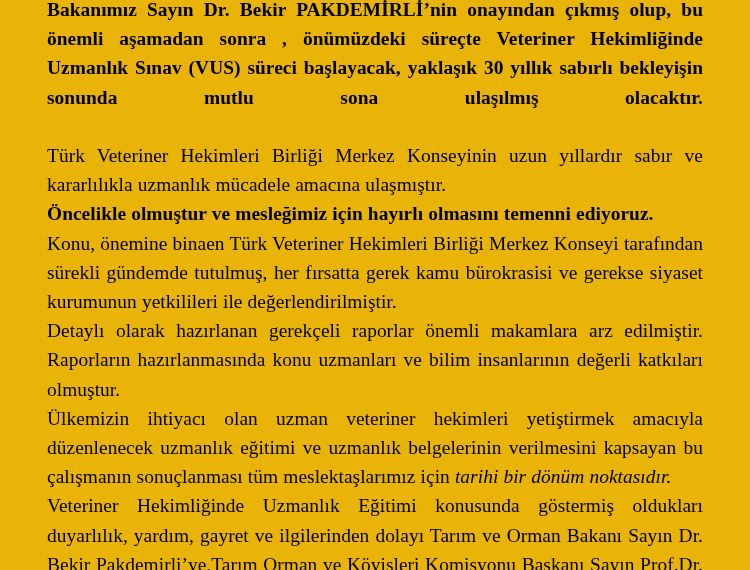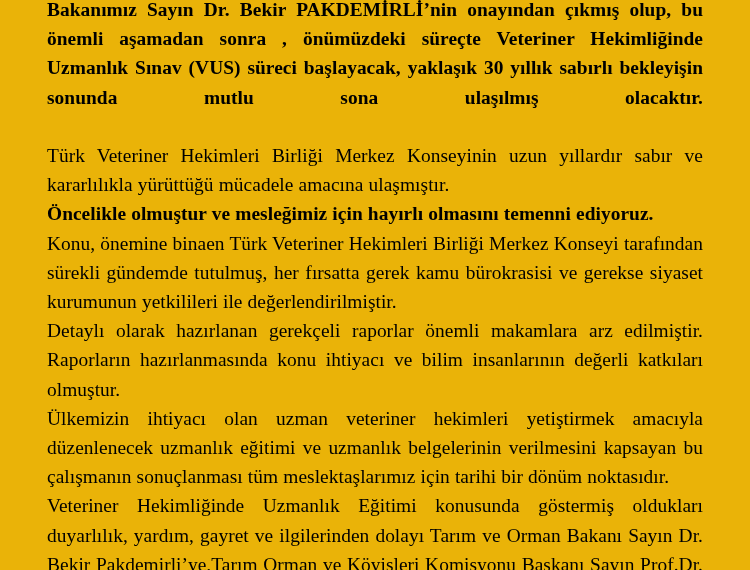--- a/index.html
+++ b/index.html
@@ -35,46 +35,47 @@
     font-size: 19.4px;
     line-height: 29.2px;
     letter-spacing: 0.05px;
     word-spacing: 0.2px;
     -webkit-font-smoothing: antialiased;
   }
   p.bold {
     font-weight: bold;
   }
   span.italic {
+    font-style: italic;
   }
   
   p.para:after {
     content: "";
     display: inline-block;
     width: 100%;
   }
   p.noafter:after {
     content: none;
     display: none;
   }
 </style>
 </head>
 <body>
 
 <div id="page">
   <div id="text-column">
 
     <p class="para bold">Bakanımız Sayın Dr. Bekir PAKDEMİRLİ’nin onayından çıkmış olup, bu önemli aşamadan sonra , önümüzdeki süreçte Veteriner Hekimliğinde Uzmanlık Sınav (VUS) süreci başlayacak, yaklaşık 30 yıllık sabırlı bekleyişin sonunda  mutlu sona ulaşılmış olacaktır.</p>
 
-    <p class="para noafter">Türk Veteriner Hekimleri Birliği Merkez Konseyinin  uzun yıllardır sabır ve kararlılıkla  yürüttüğü mücadele amacına ulaşmıştır.</p>
+    <p class="para noafter">Türk Veteriner Hekimleri Birliği Merkez Konseyinin  uzun yıllardır sabır ve kararlılıkla  uzmanlık mücadele amacına ulaşmıştır.</p>
 
     <p class="para bold noafter">Öncelikle olmuştur ve mesleğimiz için hayırlı olmasını temenni ediyoruz.</p>
 
     <p class="para noafter">Konu, önemine binaen Türk Veteriner Hekimleri Birliği Merkez Konseyi tarafından sürekli gündemde tutulmuş, her fırsatta gerek kamu bürokrasisi ve gerekse siyaset kurumunun yetkilileri ile değerlendirilmiştir.</p>
 
-    <p class="para noafter">Detaylı olarak hazırlanan gerekçeli raporlar önemli makamlara arz edilmiştir. Raporların hazırlanmasında konu ihtiyacı ve bilim insanlarının değerli katkıları olmuştur.</p>
+    <p class="para noafter">Detaylı olarak hazırlanan gerekçeli raporlar önemli makamlara arz edilmiştir. Raporların hazırlanmasında konu uzmanları ve bilim insanlarının değerli katkıları olmuştur.</p>
 
     <p class="para noafter"><span>Ülkemizin ihtiyacı olan uzman veteriner hekimleri yetiştirmek amacıyla düzenlenecek uzmanlık eğitimi ve uzmanlık belgelerinin verilmesini kapsayan bu çalışmanın sonuçlanması tüm meslektaşlarımız için </span><span class="italic">tarihi bir dönüm noktasıdır.</span></p>
 
     <p class="para noafter">Veteriner Hekimliğinde Uzmanlık Eğitimi konusunda göstermiş oldukları duyarlılık, yardım, gayret ve ilgilerinden dolayı Tarım ve Orman Bakanı Sayın Dr. Bekir Pakdemirli’ye,Tarım Orman ve Köyişleri Komisyonu Başkanı Sayın Prof.Dr. Yunus Kılıç’a, Tarım ve Orman Bakanlığı, Eğitim ve Yayın Dairesi Başkanı Sayın İsa Sertkaya’ya  personeline ve emeği geçen tüm kişi ve</p>
 
   </div>
 </div>
 
 </body></html>

